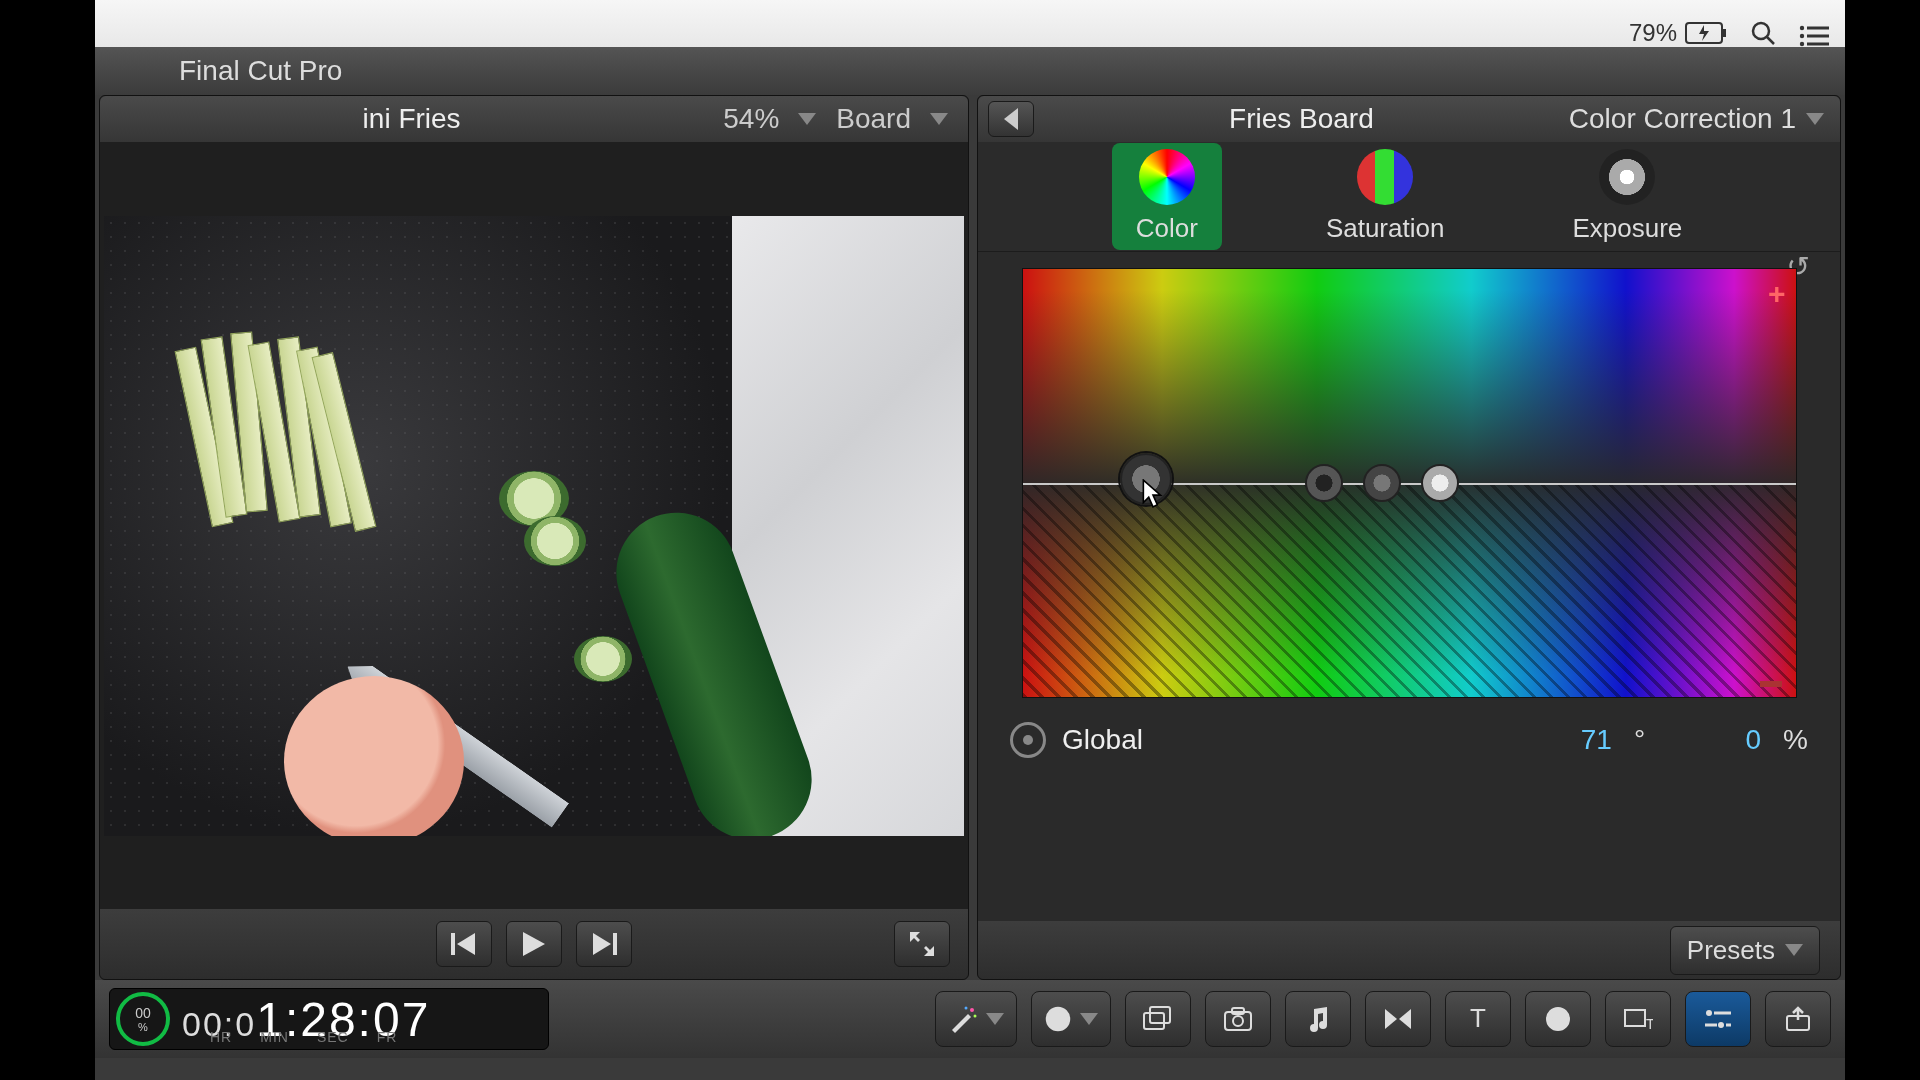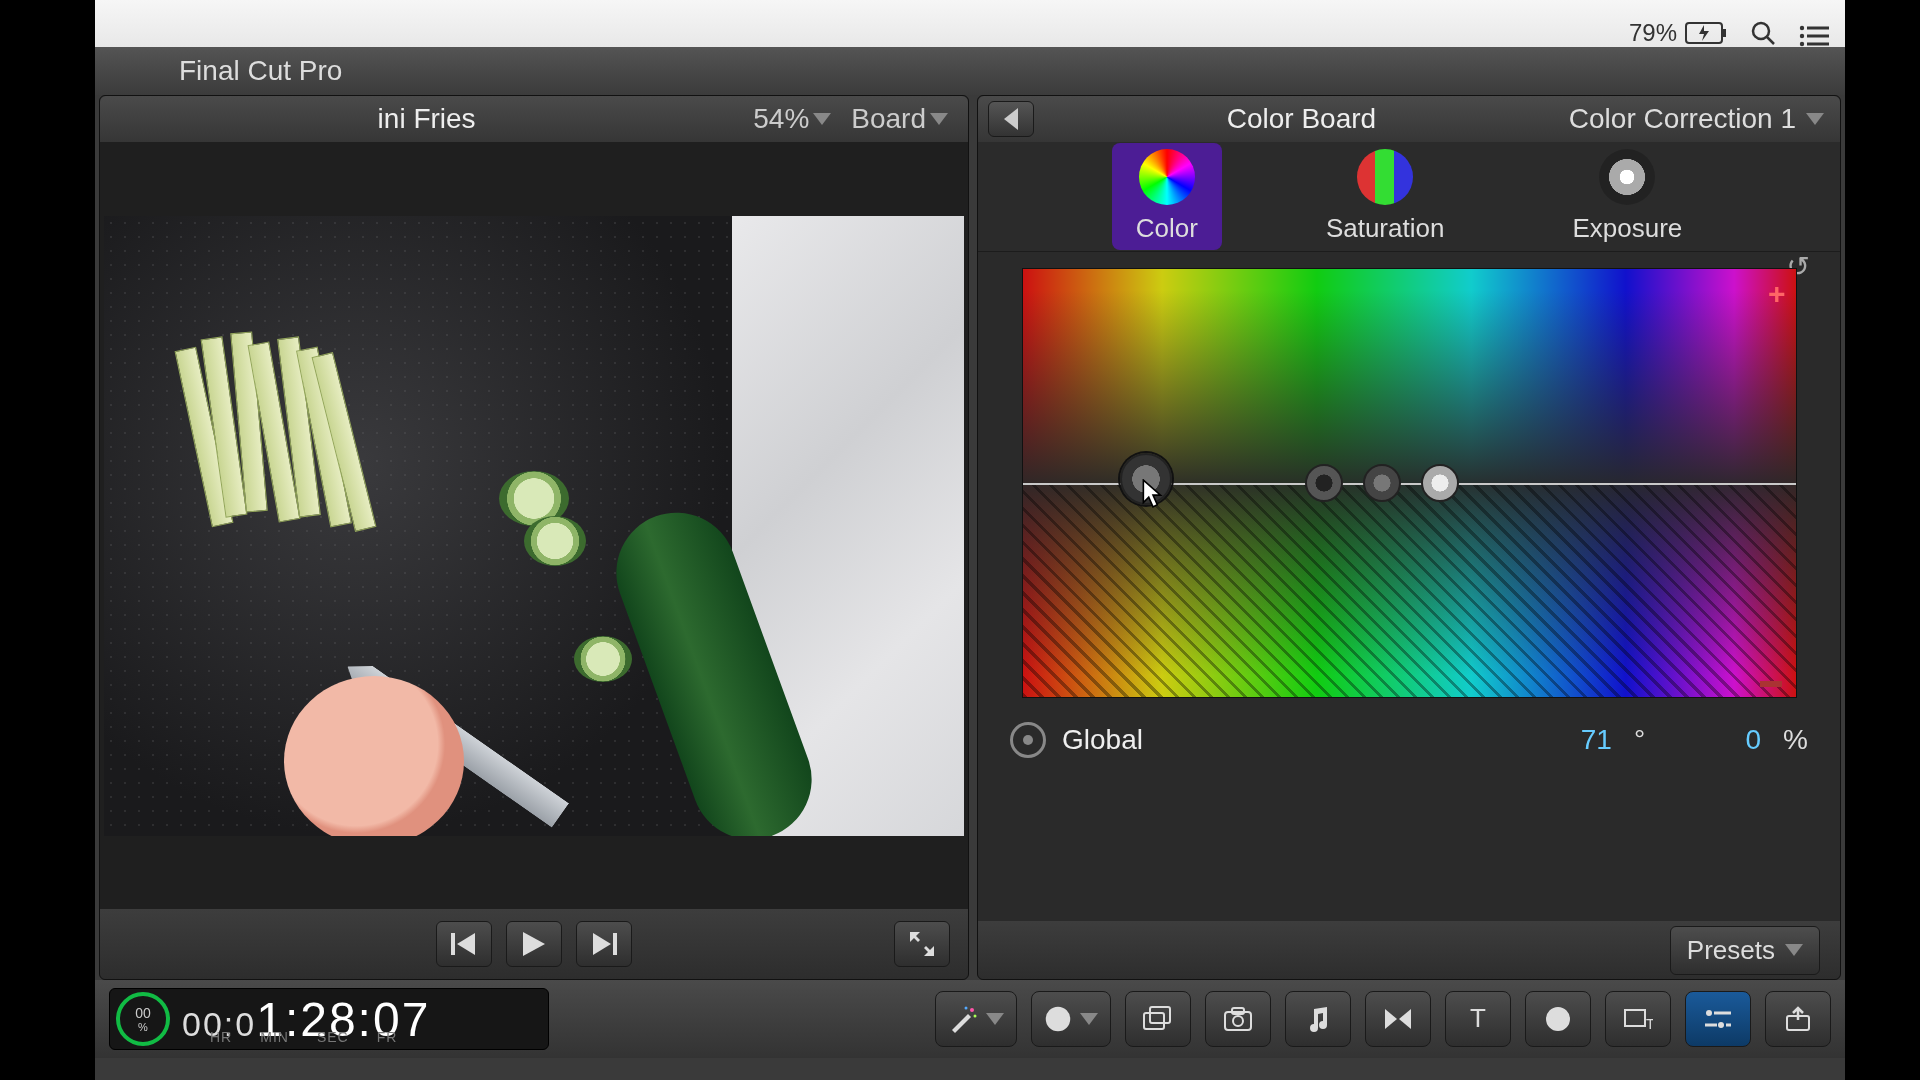--- a/index.html
+++ b/index.html
@@ -15,21 +15,21 @@
 
 .titlebar { height: 48px; background: linear-gradient(#545454,#3b3b3b); display: flex; align-items: center; padding-left: 84px; color: #ddd; font-size: 28px; }
 
 
 .workspace { display: flex; height: 885px; gap: 8px; padding: 0 4px; }
 
 
 .viewer-panel { width: 870px; background: #2a2a2a; border-radius: 6px; position: relative; display: flex; flex-direction: column; border:1px solid #111;text-align:center; }
 .viewer-header { height: 46px; display: flex; align-items: center; color: #eee; font-size: 28px; padding: 0 10px; background: linear-gradient(#4a4a4a,#363636); border-radius:6px 6px 0 0;}
 .viewer-title { flex: 1; white-space: nowrap; overflow: hidden; }
-.zoom, .view-btn { display: flex; align-items: center; gap: 4px; color: #ccc; cursor: pointer; padding: 0 10px; }
+.zoom, .view-btn { display: flex; align-items: center; gap: 19px; color: #ccc; cursor: pointer; padding: 0 10px; }
 .tri-down { width:0;height:0;border-left:9px solid transparent;border-right:9px solid transparent;border-top:12px solid #888; display:inline-block; }
 
 .viewer-body { flex: 1; display: flex; align-items: center; justify-content: center; background: #1f1f1f; }
 .video-mock { width: 860px; height: 620px; background: #2b2b2b; position: relative; overflow: hidden; }
 
 
 .surface-dark { position:absolute; left:0; top:0; width:73%; height:100%; background: radial-gradient(circle at 40% 40%, #3a3a3d 0%, #1a1a1c 70%); }
 .surface-dark::after{content:"";position:absolute;inset:0;background-image:radial-gradient(#6a6a6d 1px, transparent 1px);background-size:14px 14px;opacity:.25;}
 .surface-marble { position:absolute; right:0; top:0; width:27%; height:100%; background: linear-gradient(135deg,#e9e9eb 0%, #cfd0d3 40%, #e5e5e7 70%, #d6d7da 100%); }
 .zuke { position:absolute; background: linear-gradient(90deg,#12461c,#2d6a2f 40%,#12461c); border-radius: 60px; transform: rotate(-20deg); }
@@ -46,21 +46,21 @@
 
 
 .inspector { flex:1; background:#2a2a2a; border-radius:6px; border:1px solid #111; display:flex; flex-direction:column; }
 .inspector-header { height:46px; background:linear-gradient(#4a4a4a,#363636); display:flex; align-items:center; color:#eee; font-size:28px; border-radius:6px 6px 0 0; }
 .back-btn { width:46px; height:36px; margin-left:10px; background:linear-gradient(#555,#333); border:1px solid #1a1a1a; border-radius:6px; display:flex; align-items:center; justify-content:center; cursor:pointer;}
 .insp-title { flex:1; text-align:center; }
 .correction-picker { display:flex; align-items:center; gap:10px; padding-right:16px; color:#ddd; cursor:pointer;}
 
 .tab-row { height:110px; display:flex; align-items:center; justify-content:center; gap:80px; background:#2b2b2b; border-bottom:1px solid #1c1c1c; }
 .tab { display:flex; flex-direction:column; align-items:center; gap:8px; color:#ddd; font-size:26px; cursor:pointer; padding:6px 24px; border-radius:8px;}
-.tab.active { background:#4c1d95; }
+.tab.active { background:#15803d; }
 .tab .swatch { width:56px; height:56px; border-radius:50%; }
 .sw-color { background: conic-gradient(red,magenta,blue,cyan,lime,yellow,red); }
 .sw-sat { background: linear-gradient(90deg,#d33 0 33%,#3d3 33% 66%,#33d 66% 100%); border-radius:8px; width:56px; height:56px;}
 .sw-exp { background: radial-gradient(circle,#fff 0 18%, #aaa 19% 45%, #222 46% 100%); }
 
 .board-wrap { padding: 16px 20px 10px 20px; position: relative; }
 .reset-btn { position:absolute; right:30px; top:-2px; color:#aaa; font-size:28px; cursor:pointer; }
 
 .color-board { position:relative; width: 775px; height: 430px; margin: 0 auto; border:1px solid #111; }
 .cb-top { position:absolute; left:0; top:0; right:0; height:50%; background: linear-gradient(90deg, #c11 0%, #cc1 18%, #1c1 38%, #1cc 58%, #11c 78%, #c1c 92%, #c11 100%); }
@@ -199,21 +199,21 @@
       </div>
     </div>
 
     <div class="inspector">
       <div class="inspector-header">
         <div class="back-btn">
           <svg width="18" height="22" viewBox="0 0 18 22" fill="#ccc">
               <path d="M16 0 L2 11 L16 22 Z"></path>
             </svg>
         </div>
-        <div class="insp-title">Color Board</div>
+        <div class="insp-title">Fries Board</div>
         <div class="correction-picker">
           <span>Color Correction 1</span>
           <span class="tri-down"></span>
         </div>
       </div>
 
       <div class="tab-row">
         <div class="tab active">
           <div class="swatch sw-color"></div>
           <span>Color</span>

